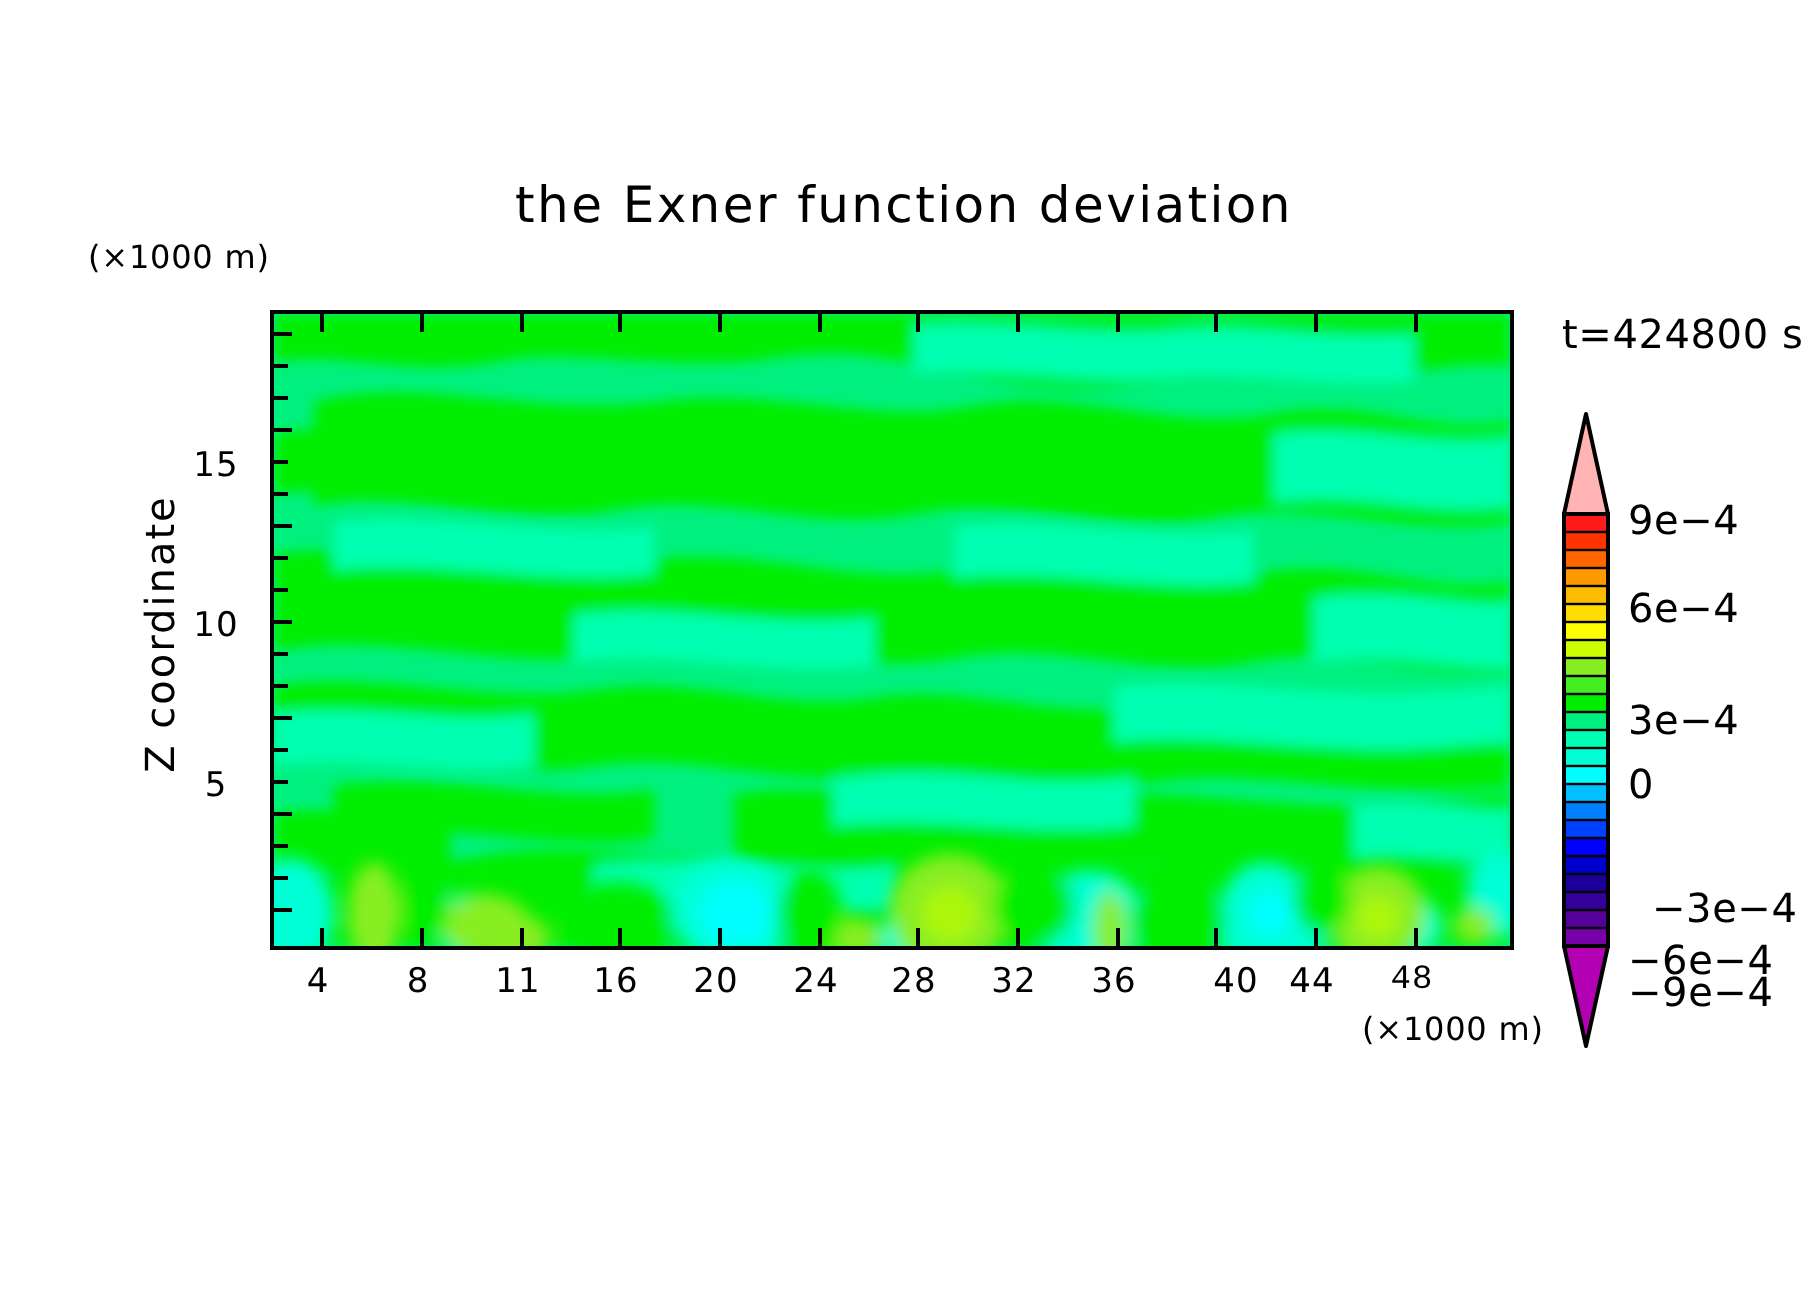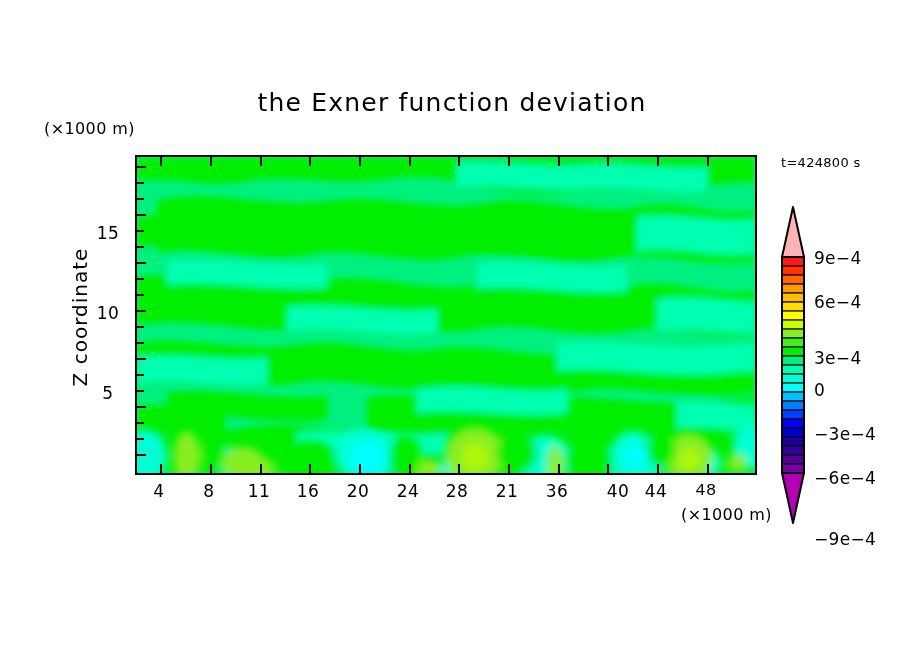--- a/index.html
+++ b/index.html
@@ -53,21 +53,21 @@
     font-size: 16px;
     letter-spacing: 0.4px;
   }
   #x-unit-label {
     left: 681px; top: 505px;
     font-size: 16px;
     letter-spacing: 0.4px;
   }
   #time-stamp {
     left: 781px; top: 155px;
-    font-size: 13px;
+    font-size: 20px;
     letter-spacing: 0.3px;
   }
 
   
   #plot-frame {
     position: absolute;
     left: 135px; top: 155px;
     width: 622px; height: 320px;
     box-sizing: border-box;
     border: 2px solid #000000;
@@ -87,21 +87,21 @@
 
   
   #colorbar {
     position: absolute;
     left: 778px; top: 205px;
     width: 30px; height: 320px;
   }
   .cb-label {
     position: absolute;
     left: 814px;
-    font-size: 17px;
+    font-size: 20px;
     letter-spacing: 0.3px;
   }
 </style>
 </head>
 <body>
 
 <div id="page">
 
   <div class="txt" id="chart-title">the Exner function deviation</div>
 
@@ -285,21 +285,21 @@
     </svg>
   </div>
 
   <div class="txt tick-label xtick-label" style="left:134px;">4</div>
   <div class="txt tick-label xtick-label" style="left:184px;">8</div>
   <div class="txt tick-label xtick-label" style="left:234px;">11</div>
   <div class="txt tick-label xtick-label" style="left:283px;">16</div>
   <div class="txt tick-label xtick-label" style="left:333px;">20</div>
   <div class="txt tick-label xtick-label" style="left:383px;">24</div>
   <div class="txt tick-label xtick-label" style="left:432px;">28</div>
-  <div class="txt tick-label xtick-label" style="left:482px;">21</div>
+  <div class="txt tick-label xtick-label" style="left:482px;">32</div>
   <div class="txt tick-label xtick-label" style="left:532px;">36</div>
   <div class="txt tick-label xtick-label" style="left:593px;">40</div>
   <div class="txt tick-label xtick-label" style="left:631px;">44</div>
   <div class="txt tick-label xtick-label" style="left:681px;font-family:Liberation Mono, monospace;">48</div>
 
   <div class="txt tick-label ytick-label" style="left:88px; top:383px;">5</div>
   <div class="txt tick-label ytick-label" style="left:88px; top:303px;">10</div>
   <div class="txt tick-label ytick-label" style="left:88px; top:223px;">15</div>
 
   <div id="colorbar">
@@ -336,17 +336,17 @@
 
       <polygon id="cb-under" points="15,318 26,268 4,268" fill="#b200b2" stroke="#000000" stroke-width="2" stroke-linejoin="round"></polygon>
       <rect x="4" y="52" width="22" height="216" fill="none" stroke="#000000" stroke-width="2"></rect>
     </svg>
   </div>
 
   <div class="txt cb-label" style="top:248px;">9e−4</div>
   <div class="txt cb-label" style="top:292px;">6e−4</div>
   <div class="txt cb-label" style="top:348px;">3e−4</div>
   <div class="txt cb-label" style="top:380px;">0</div>
-  <div class="txt cb-label" style="top:424px;">−3e−4</div>
+  <div class="txt cb-label" style="top:442px;margin-left:12px;">−3e−4</div>
   <div class="txt cb-label" style="top:468px;">−6e−4</div>
-  <div class="txt cb-label" style="top:529px;">−9e−4</div>
+  <div class="txt cb-label" style="top:484px;">−9e−4</div>
 
 </div>
 
 </body></html>

